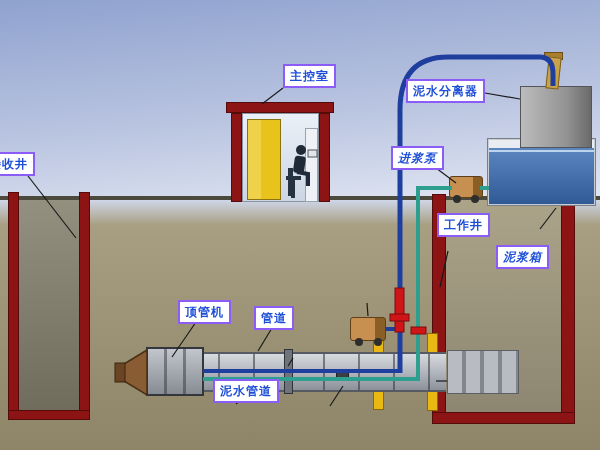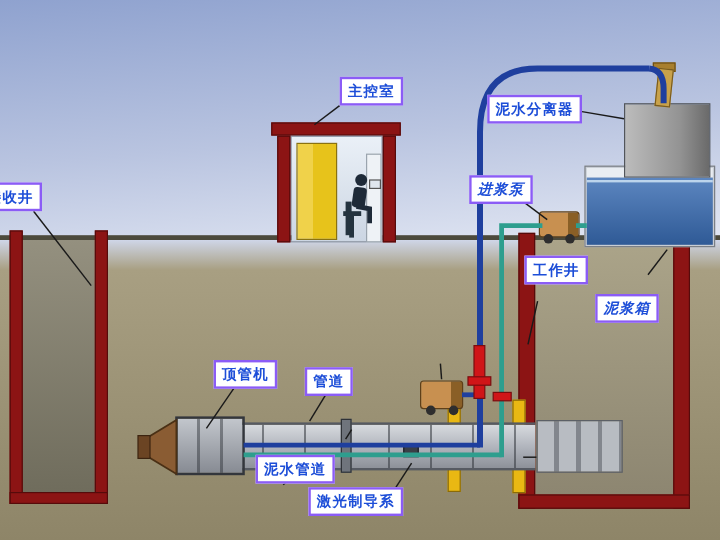--- a/index.html
+++ b/index.html
@@ -137,15 +137,14 @@
 
   <div class="label" style="left:-18px;top:152px;">接收井</div>
   <div class="label" style="left:283px;top:64px;">主控室</div>
   <div class="label" style="left:406px;top:79px;">泥水分离器</div>
   <div class="label" style="left:391px;top:146px;font-style:italic;">进浆泵</div>
   <div class="label" style="left:437px;top:213px;">工作井</div>
   <div class="label" style="left:496px;top:245px;font-style:italic;">泥浆箱</div>
   <div class="label" style="left:178px;top:300px;">顶管机</div>
   <div class="label" style="left:254px;top:306px;">管道</div>
   <div class="label" style="left:170px;top:379px;margin-left:43px;">泥水管道</div>
-  <div class="label" style="left:257px;top:406px;">激光制导系</div>
 
 </div>
 
 </body></html>

